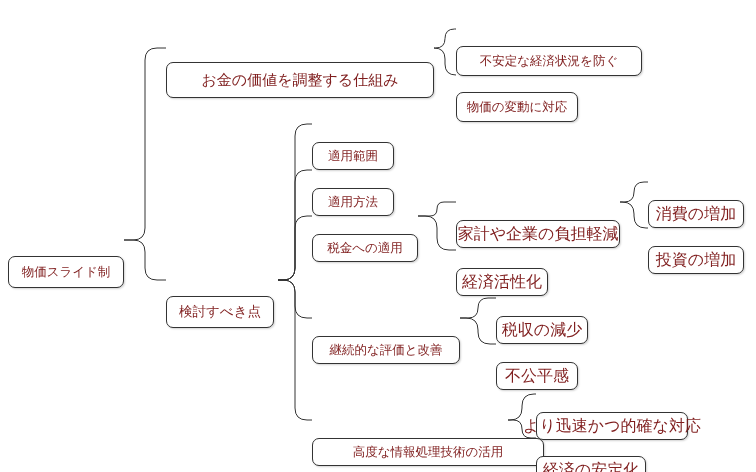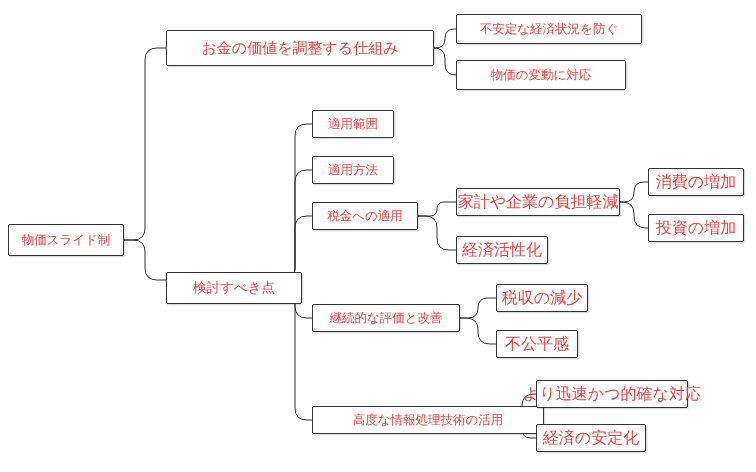--- a/index.html
+++ b/index.html
@@ -21,28 +21,29 @@
     top: 0;
     width: 756px;
     height: 472px;
     pointer-events: none;
   }
   .node {
     position: absolute;
     box-sizing: border-box;
     background: #ffffff;
     border: 1px solid #333333;
-    border-radius: 2px;
+    border-radius: 7px;
     display: flex;
     align-items: center;
     justify-content: center;
     text-align: center;
-    color: #ef4444;
+    color: #7f1d1d;
     white-space: nowrap;
     box-shadow: 1px 1px 2px rgba(0,0,0,0.18);
+    margin-top: 32px;
   }
   .node.root {
     font-size: 12.5px;
   }
   .node.lvl1 {
     font-size: 15px;
   }
   .node.lvl1b {
     font-size: 13.5px;
   }
@@ -79,24 +80,24 @@
   <div id="node-layer">
       <div class="node root" style="left: 8px; top: 224px; width: 116px; height: 32px;">
         <span>物価スライド制</span>
       </div>
       <div class="node lvl1" style="left: 166px; top: 30px; width: 268px; height: 36px;">
         <span>お金の価値を調整する仕組み</span>
       </div>
       <div class="node lvl2" style="left: 456px; top: 14px; width: 186px; height: 30px;">
         <span>不安定な経済状況を防ぐ</span>
       </div>
-      <div class="node lvl2" style="left: 456px; top: 60px; width: 170px; height: 30px;">
+      <div class="node lvl2" style="left: 456px; top: 60px; width: 122px; height: 30px;">
         <span>物価の変動に対応</span>
       </div>
-      <div class="node lvl1b" style="left: 166px; top: 272px; width: 136px; height: 32px;">
+      <div class="node lvl1b" style="left: 166px; top: 264px; width: 108px; height: 32px;">
         <span>検討すべき点</span>
       </div>
       <div class="node lvl2" style="left: 312px; top: 110px; width: 82px; height: 28px;">
         <span>適用範囲</span>
       </div>
       <div class="node lvl2" style="left: 312px; top: 156px; width: 82px; height: 28px;">
         <span>適用方法</span>
       </div>
       <div class="node lvl2" style="left: 312px; top: 202px; width: 106px; height: 28px;">
         <span>税金への適用</span>

